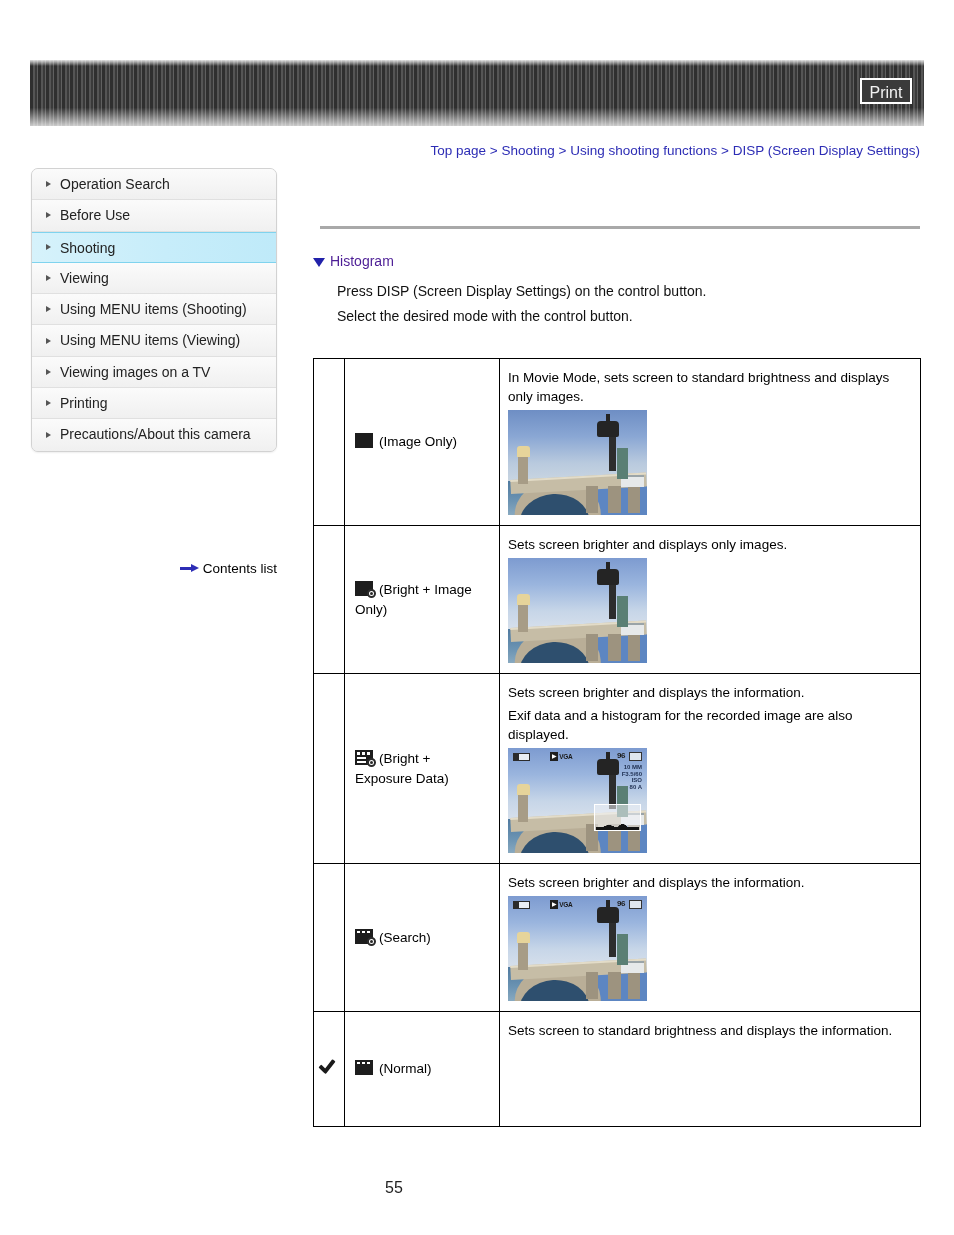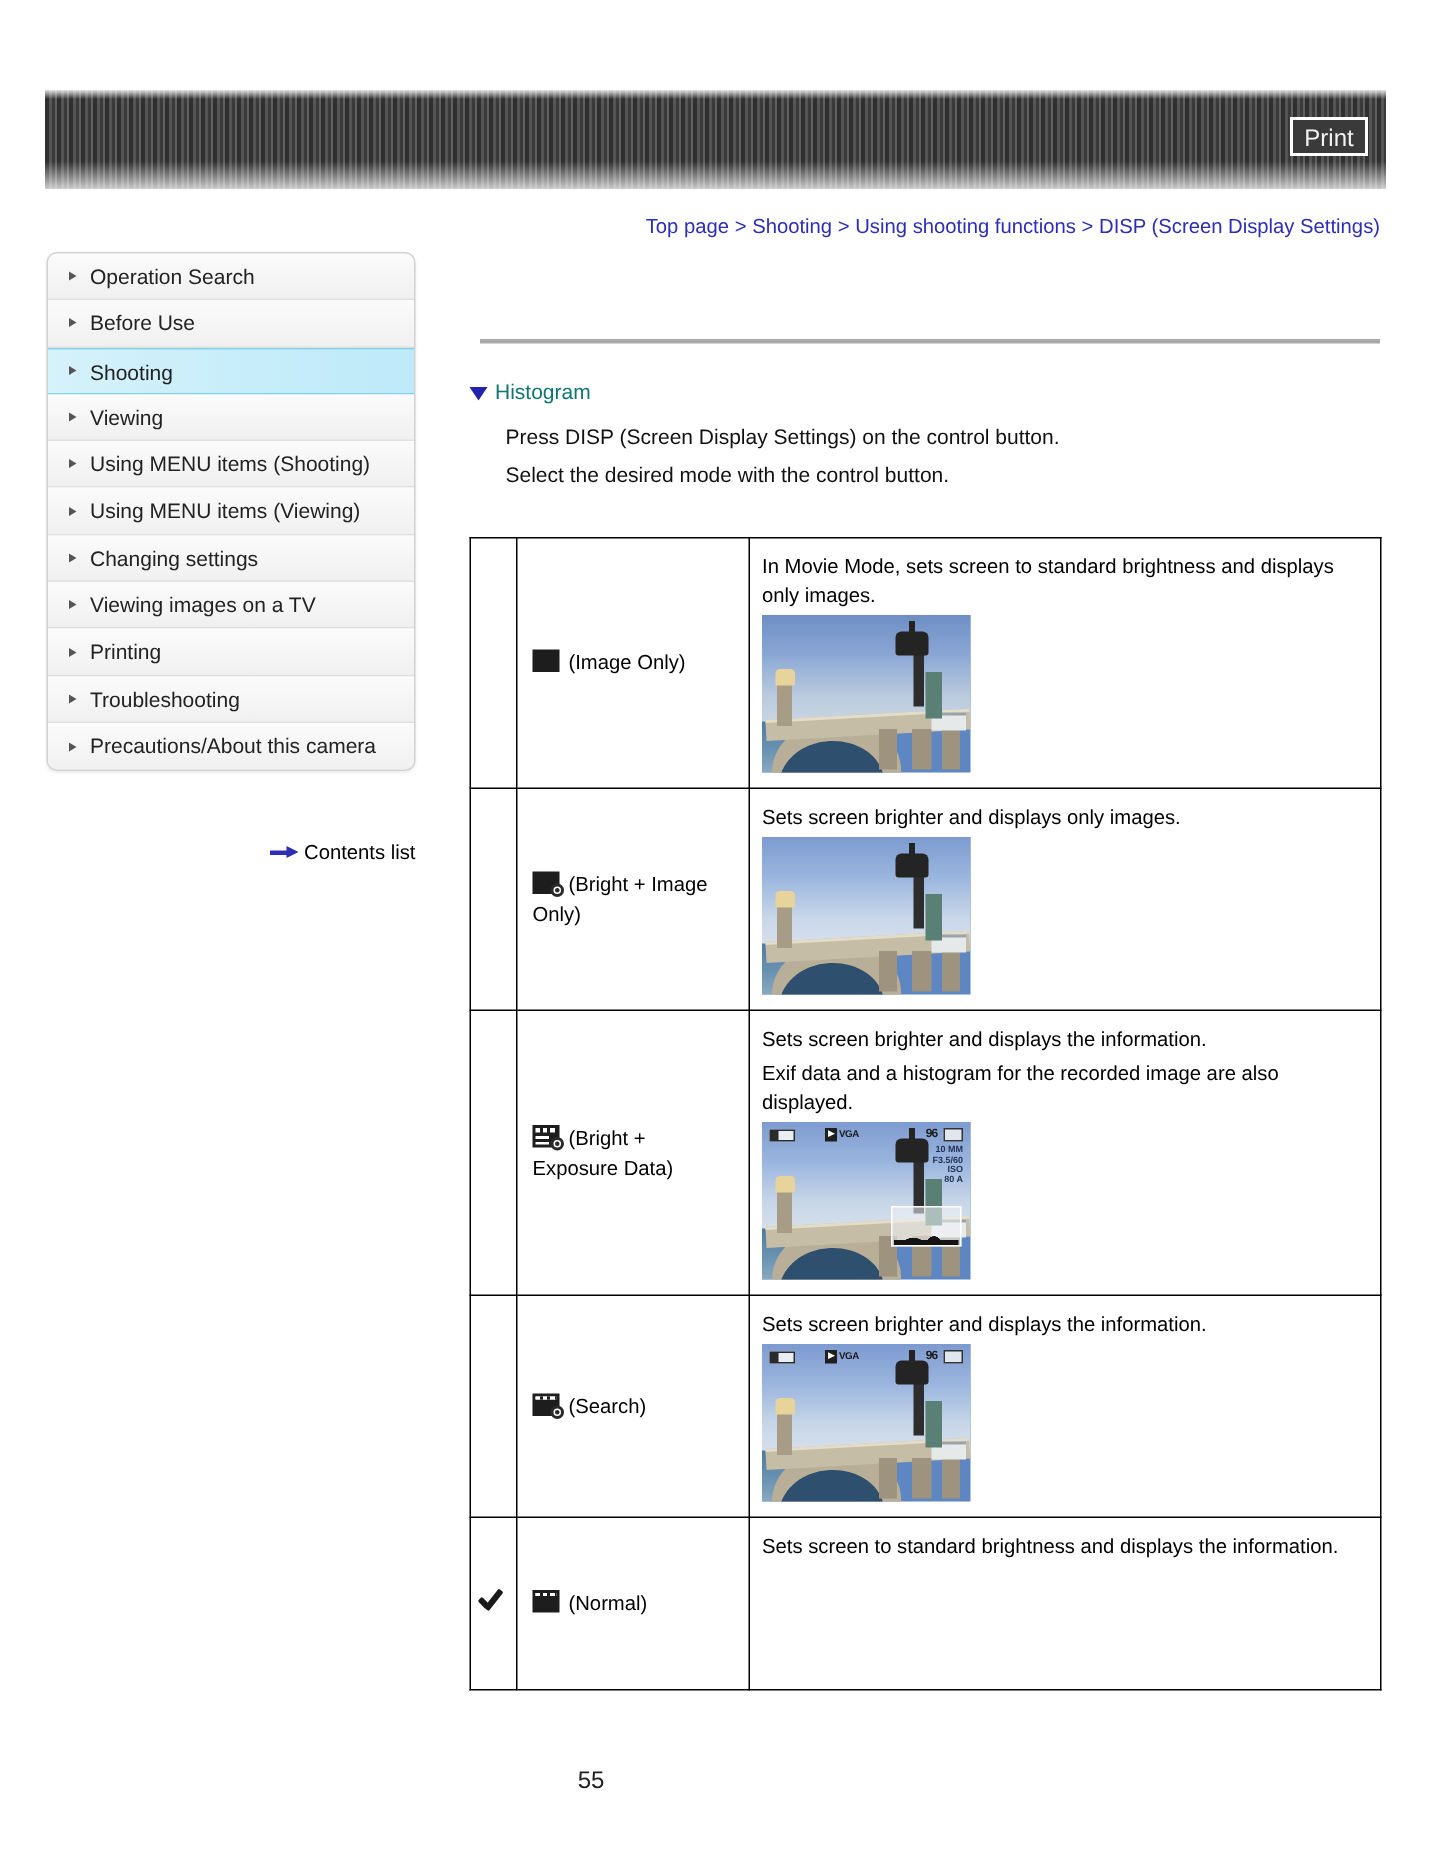--- a/index.html
+++ b/index.html
@@ -160,21 +160,21 @@
     top: 226px;
     width: 600px;
     height: 3px;
     background: #a9a9a9;
   }
   .section-title {
     position: absolute;
     left: 313px;
     top: 253px;
     font-size: 14px;
-    color: #0f766e;
+    color: #4c1d95;
     white-space: nowrap;
   }
   .section-title .tri-icon {
     display: inline-block;
     width: 0; height: 0;
     border-left: 6px solid transparent;
     border-right: 6px solid transparent;
     border-top: 9px solid #2222aa;
     margin-right: 5px;
     vertical-align: -1px;
@@ -574,33 +574,25 @@
   <div class="nav-item">
     <span class="bullet"></span>
     <span>Using MENU items (Shooting)</span>
   </div>
   <div class="nav-item">
     <span class="bullet"></span>
     <span>Using MENU items (Viewing)</span>
   </div>
   <div class="nav-item">
     <span class="bullet"></span>
-    <span>Changing settings</span>
+    <span>Viewing images on a TV</span>
   </div>
   <div class="nav-item">
     <span class="bullet"></span>
-    <span>Viewing images on a TV</span>
-  </div>
-  <div class="nav-item">
-    <span class="bullet"></span>
     <span>Printing</span>
-  </div>
-  <div class="nav-item">
-    <span class="bullet"></span>
-    <span>Troubleshooting</span>
   </div>
   <div class="nav-item">
     <span class="bullet"></span>
     <span>Precautions/About this camera</span>
   </div>
 </div>
 
 <div class="contents-list">
   <span class="arrow-icon"></span><span class="cl-label">Contents list</span>
 </div>

